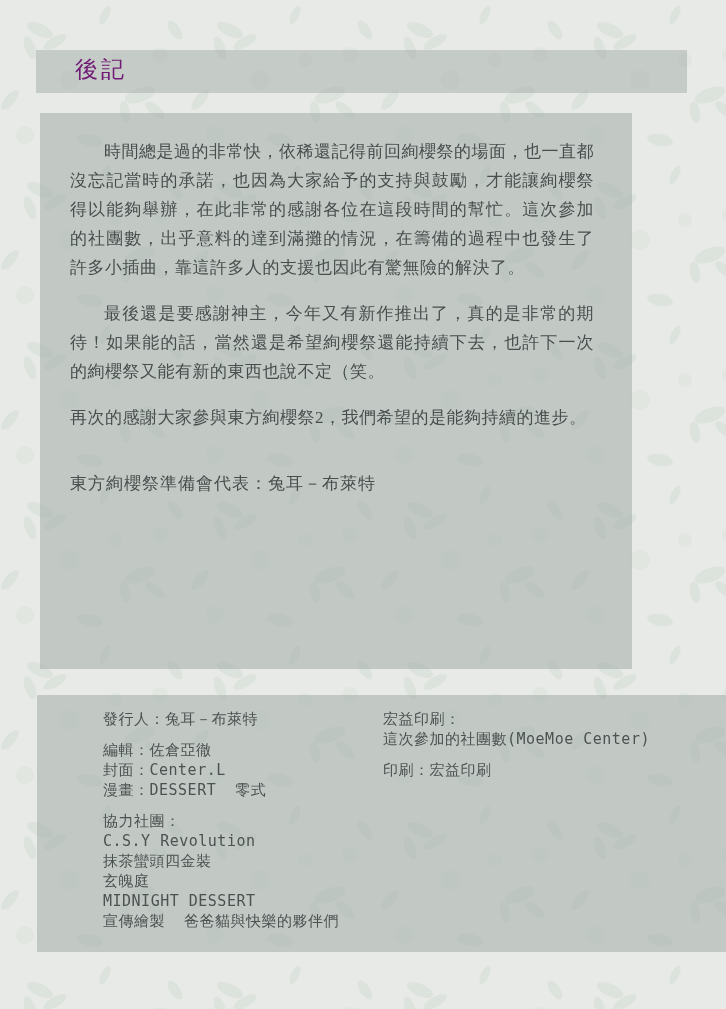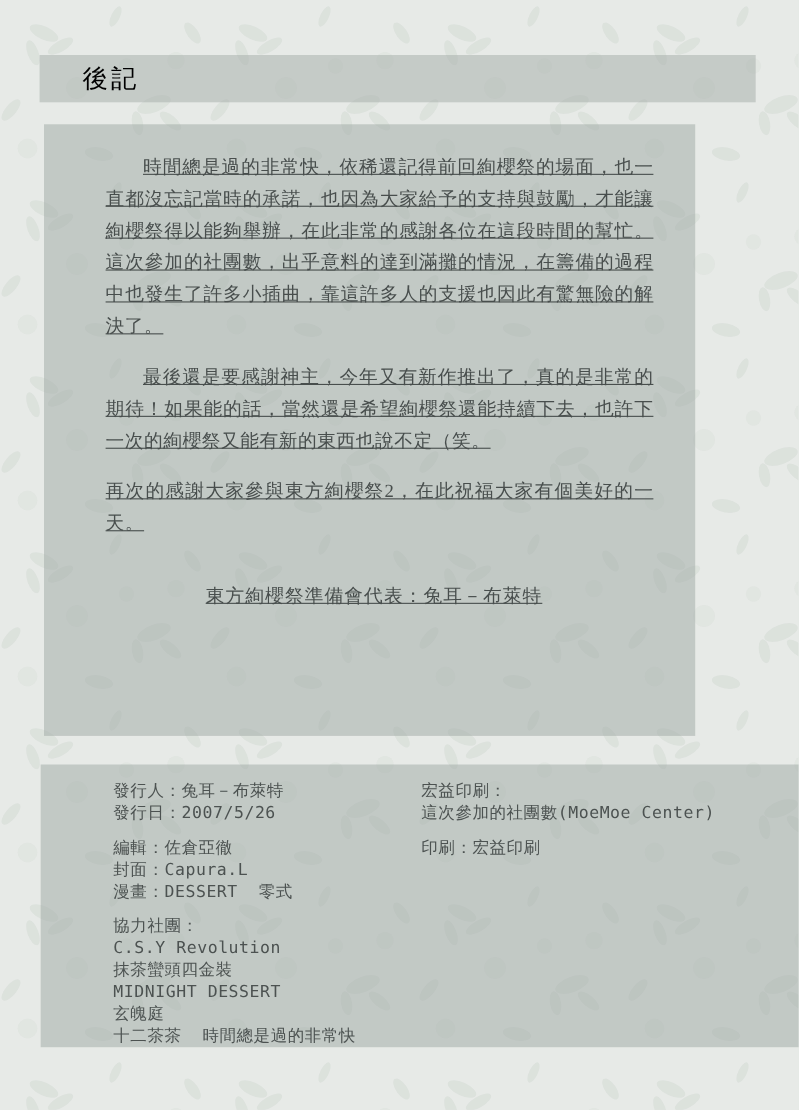--- a/index.html
+++ b/index.html
@@ -18,46 +18,46 @@
     position: absolute; left: 36px; top: 50px;
     width: 651px; height: 43px;
     background: rgba(160,169,165,0.48);
     z-index: 1;
   }
   .title-band h1 {
     margin: 0 0 0 39px;
     font-size: 23px; font-weight: normal;
     letter-spacing: 3px;
     line-height: 43px;
-    color: #000000;
+    color: #701a75;
+    font-family: Liberation Mono, monospace;
   }
   
   .afterword-panel {
     position: absolute; left: 40px; top: 113px;
     width: 592px; height: 556px;
     background: rgba(158,167,163,0.5);
     box-sizing: border-box;
-    padding: 24px 38px 0 56px;
+    padding: 24px 38px 0 30px;
     z-index: 1;
     color: #484e4d;
-    text-decoration: underline;
   }
   .afterword-panel p {
     margin: 0 0 17px 0;
     font-size: 17px;
     line-height: 29px;
     text-align: justify;
     letter-spacing: 0.5px;
   }
   .afterword-panel p.indent { text-indent: 2em; }
   .signature {
     margin-top: 40px;
     font-size: 17px;
     letter-spacing: 1px;
-    text-align: center;
+    text-align: left;
     padding-right: 10px;
     color: #484e4d;
   }
   
   .colophon-panel {
     position: absolute; left: 37px; top: 695px;
     width: 712px; height: 257px;
     background: rgba(158,167,163,0.5);
     box-sizing: border-box;
     padding: 14px 20px 0 66px;
@@ -108,42 +108,41 @@
   <rect width="726" height="1009" fill="url(#fl)"></rect>
 </svg>
 
 <div class="title-band">
   <h1>後記</h1>
 </div>
 
 <section class="afterword-panel">
   <p class="indent">時間總是過的非常快，依稀還記得前回絢櫻祭的場面，也一直都沒忘記當時的承諾，也因為大家給予的支持與鼓勵，才能讓絢櫻祭得以能夠舉辦，在此非常的感謝各位在這段時間的幫忙。這次參加的社團數，出乎意料的達到滿攤的情況，在籌備的過程中也發生了許多小插曲，靠這許多人的支援也因此有驚無險的解決了。</p>
   <p class="indent">最後還是要感謝神主，今年又有新作推出了，真的是非常的期待！如果能的話，當然還是希望絢櫻祭還能持續下去，也許下一次的絢櫻祭又能有新的東西也說不定（笑。</p>
-  <p>再次的感謝大家參與東方絢櫻祭2，在此祝福大家有個美好的一天。</p>
+  <p>再次的感謝大家參與東方絢櫻祭2，我們希望的是能夠持續的進步。</p>
   <div class="signature">東方絢櫻祭準備會代表：兔耳－布萊特</div>
 </section>
 
 <section class="colophon-panel">
   <div class="colophon-col left">
     <div class="colophon-group">
       <span class="colophon-line">發行人：兔耳－布萊特</span>
-      <span class="colophon-line">發行日：2007/5/26</span>
     </div>
     <div class="colophon-group">
       <span class="colophon-line">編輯：佐倉亞徹</span>
-      <span class="colophon-line">封面：Capura.L</span>
+      <span class="colophon-line">封面：Center.L</span>
       <span class="colophon-line">漫畫：DESSERT  零式</span>
     </div>
     <div class="colophon-group">
       <span class="colophon-line">協力社團：</span>
       <span class="colophon-line">C.S.Y Revolution</span>
       <span class="colophon-line">抹茶蠻頭四金裝</span>
+      <span class="colophon-line">玄魄庭</span>
       <span class="colophon-line">MIDNIGHT DESSERT</span>
-      <span class="colophon-line">玄魄庭</span>
-      <span class="colophon-line">十二茶茶  時間總是過的非常快</span>
+      <span class="colophon-line">宣傳繪製  爸爸貓與快樂的夥伴們</span>
     </div>
   </div>
   <div class="colophon-col right">
     <div class="colophon-group">
       <span class="colophon-line">宏益印刷：</span>
       <span class="colophon-line">這次參加的社團數(MoeMoe Center)</span>
     </div>
     <div class="colophon-group">
       <span class="colophon-line">印刷：宏益印刷</span>
     </div>

